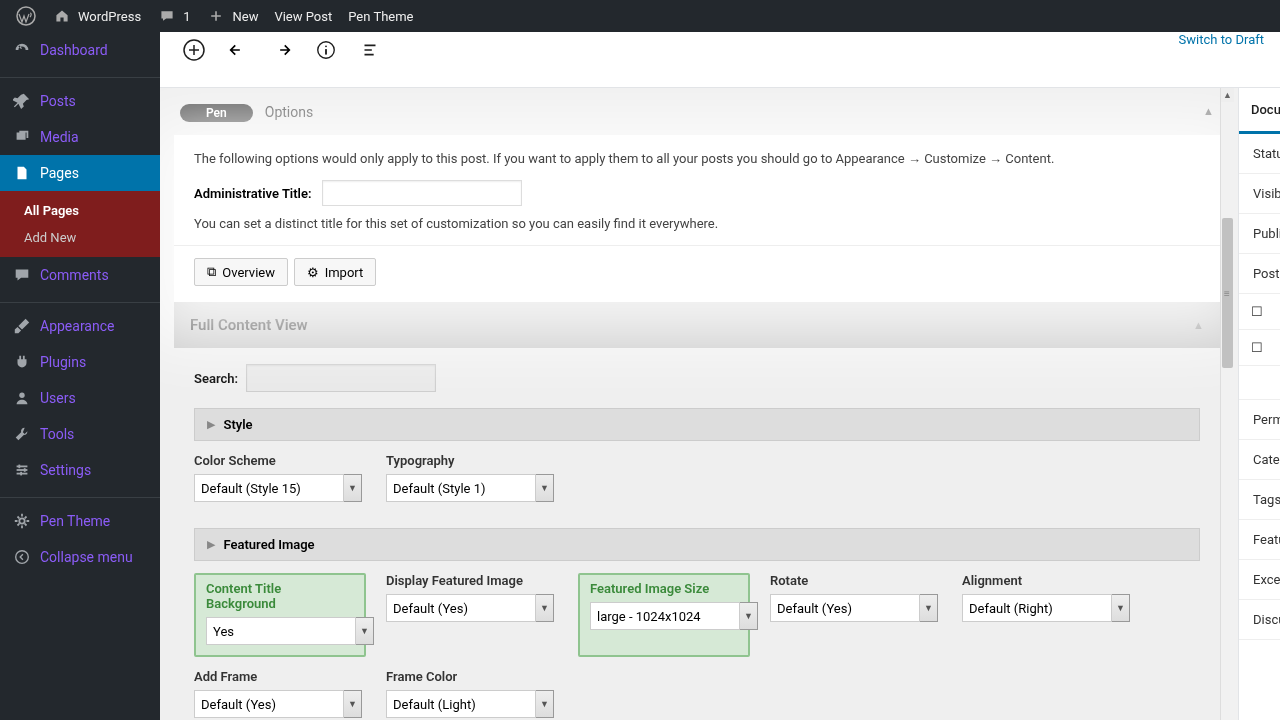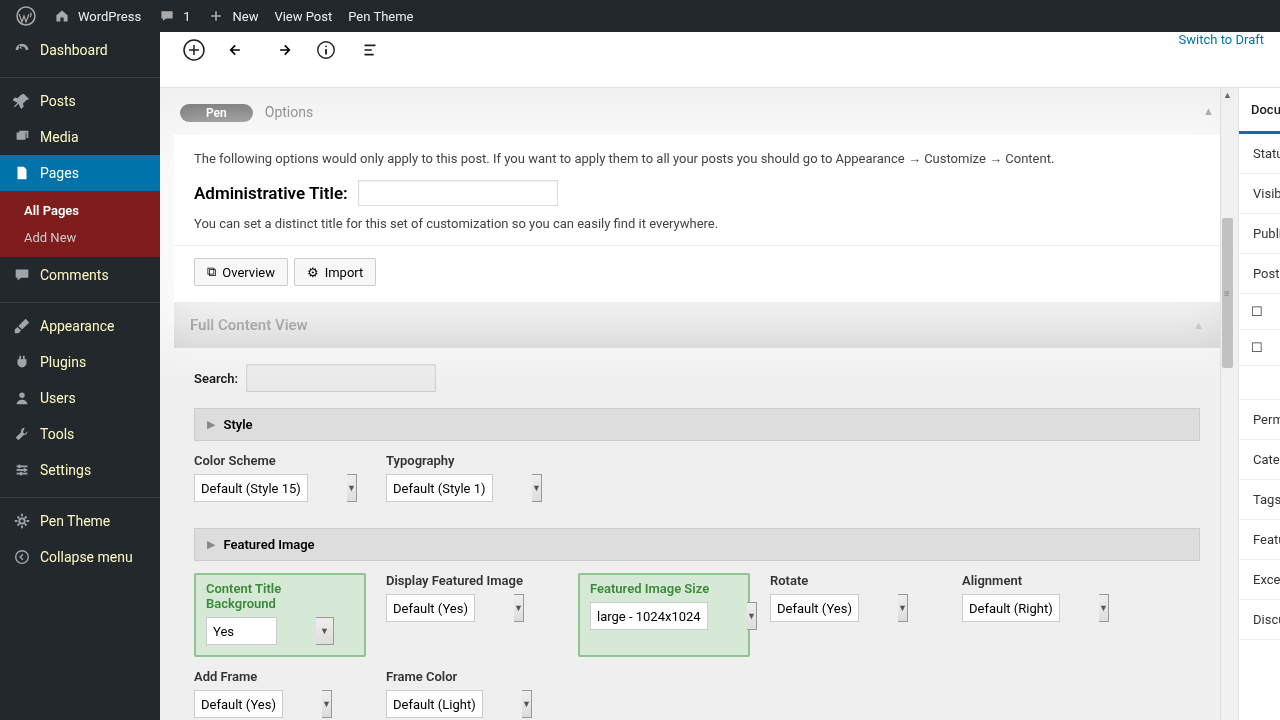--- a/index.html
+++ b/index.html
@@ -5,21 +5,21 @@
 * { margin: 0; padding: 0; box-sizing: border-box; font-family: -apple-system, BlinkMacSystemFont, "Segoe UI", Roboto, sans-serif; }
 body { background: #f1f1f1; width: 1280px; height: 720px; overflow: hidden; position: relative; }
 
 
 .admin-bar { height: 32px; background: #23282d; color: #eee; display: flex; align-items: flex-start; font-size: 13px; padding: 0 8px; }
 .admin-bar-item { display: flex; align-items: center; padding: 0 8px; height: 32px; color: #eee; cursor: pointer; gap: 6px; }
 .admin-bar-icon { width: 20px; height: 20px; display: inline-flex; align-items: center; justify-content: center; fill: #aaa; }
 
 
 .sidebar { position: absolute; left: 0; top: 32px; bottom: 0; width: 160px; background: #23282d; color: #eee; }
-.sidebar-item { display: flex; align-items: center; padding: 8px 12px; font-size: 14px; cursor: pointer; gap: 8px; color: #fef9c3; }
+.sidebar-item { display: flex; align-items: center; padding: 8px 12px; font-size: 14px; cursor: pointer; gap: 8px; color: #8b5cf6; }
 .sidebar-item.active { background: #0073aa; color: #fff; position: relative; }
 .sidebar-item.active::after { content: ""; position: absolute; right: -8px; top: 50%; transform: translateY(-50%); border: 8px solid transparent; border-right-color: #f1f1f1; }
 .sidebar-sub { background: #7f1d1d; padding: 6px 12px; }
 .sidebar-sub-item { padding: 6px 12px; font-size: 13px; color: #ccc; cursor: pointer; }
 .sidebar-sub-item.active { color: #fff; font-weight: 600; }
 .sidebar-icon { width: 20px; height: 20px; display: inline-flex; align-items: center; justify-content: center; fill: #a0a5aa; }
 .sidebar-sep { height: 5px; background: transparent; margin: 5px 0; border-bottom: 1px solid #393f44; }
 
 
 .editor-top { position: absolute; left: 160px; right: 0; top: 32px; height: 56px; background: #fff; border-bottom: 1px solid #e2e4e7; display: flex; align-items: flex-start; padding: 0 16px; justify-content: space-between; }
@@ -36,21 +36,21 @@
 
 
 .pen-panel { background: #efefef; }
 .pen-header { display: flex; align-items: center; padding: 14px 20px; justify-content: space-between; }
 .pen-badge { background: #555; color: #fff; border-radius: 10px; padding: 2px 26px; font-size: 12px; font-weight: 600; }
 .pen-title { font-size: 14px; color: #555; margin-left: 8px; }
 .pen-toggle { color: #888; cursor: pointer; font-size: 11px; }
 .pen-body { background: #fff; padding: 16px 20px; margin: 0 14px 0 14px; position: relative; box-shadow: 0 12px 60px 30px rgba(255,255,255,0.8); }
 .pen-desc { font-size: 13px; color: #444; margin-bottom: 14px; }
 .admin-title-row { display: flex; align-items: center; gap: 10px; margin-bottom: 10px; }
-.admin-title-label { font-weight: 600; font-size: 17px; }
+.admin-title-label { font-weight: 600; font-size: 13px; }
 .admin-title-input { border: 1px solid #ddd; padding: 4px; width: 200px; height: 26px; box-shadow: inset 0 1px 2px rgba(0,0,0,0.07); }
 .admin-title-help { font-size: 13px; color: #444; margin-bottom: 14px; }
 .pen-border { border-top: 1px solid #eee; margin: 0 -20px; padding: 12px 20px 0; }
 .pen-actions { display: flex; gap: 6px; }
 .pen-btn { border: 1px solid #ccc; background: #f7f7f7; padding: 5px 12px; font-size: 13px; display: flex; align-items: center; gap: 6px; cursor: pointer; border-radius: 2px; }
 
 
 .fcv-header { background: #c7c7c7; padding: 14px 16px; margin: 0 14px; display: flex; justify-content: space-between; align-items: center; }
 .fcv-title { font-weight: 600; font-size: 15px; color: #333; }
 .fcv-body { background: #efefef; padding: 16px 20px; margin: 0 14px; }
@@ -59,21 +59,21 @@
 .search-input { border: 1px solid #ccc; background: #e8e8e8; width: 190px; height: 28px; padding: 2px 5px; box-shadow: inset 0 1px 2px rgba(0,0,0,0.07); }
 
 .section-header { background: #ddd; border: 1px solid #ccc; padding: 8px 12px; display: flex; align-items: center; gap: 8px; cursor: pointer; margin-bottom: 12px; }
 .section-header-title { font-weight: 600; font-size: 13px; }
 .section-arrow { color: #888; font-size: 11px; }
 
 .field-grid { display: flex; flex-wrap: wrap; gap: 0; margin-bottom: 12px; }
 .field { width: 192px; padding: 0 0 14px 0; }
 .field-label { font-weight: 600; font-size: 13px; color: #333; margin-bottom: 6px; display: block; }
 .field-label.highlight { color: #3a8a3a; }
-.select-wrap { display: flex; width: 128px; gap: 39px; }
+.select-wrap { display: flex; width: 168px; }
 .select-wrap select { flex: 1; border: 1px solid #ccc; background: #fff; padding: 4px 6px; font-size: 13px; height: 28px; appearance: none; }
 .select-btn { width: 18px; border: 1px solid #999; border-left: none; background: linear-gradient(#eee, #ddd); display: flex; align-items: center; justify-content: center; font-size: 9px; color: #555; }
 .field.highlight { border: 2px solid #8fc48f; background: #d6e9d6; padding: 6px 10px 10px; width: 172px; margin-right: 20px; border-radius: 2px;}
 
 
 .doc-panel { position: absolute; right: 0; top: 88px; bottom: 0; width: 42px; background: #fff; border-left: 1px solid #e2e4e7; overflow: hidden; }
 .doc-tab { padding: 14px 12px; font-size: 13px; color: #1e1e1e; border-bottom: 3px solid #0073aa; font-weight: 500; white-space: nowrap; }
 .doc-section { padding: 12px 14px; border-bottom: 1px solid #eee; font-size: 13px; color: #333; white-space: nowrap; }
 
 

